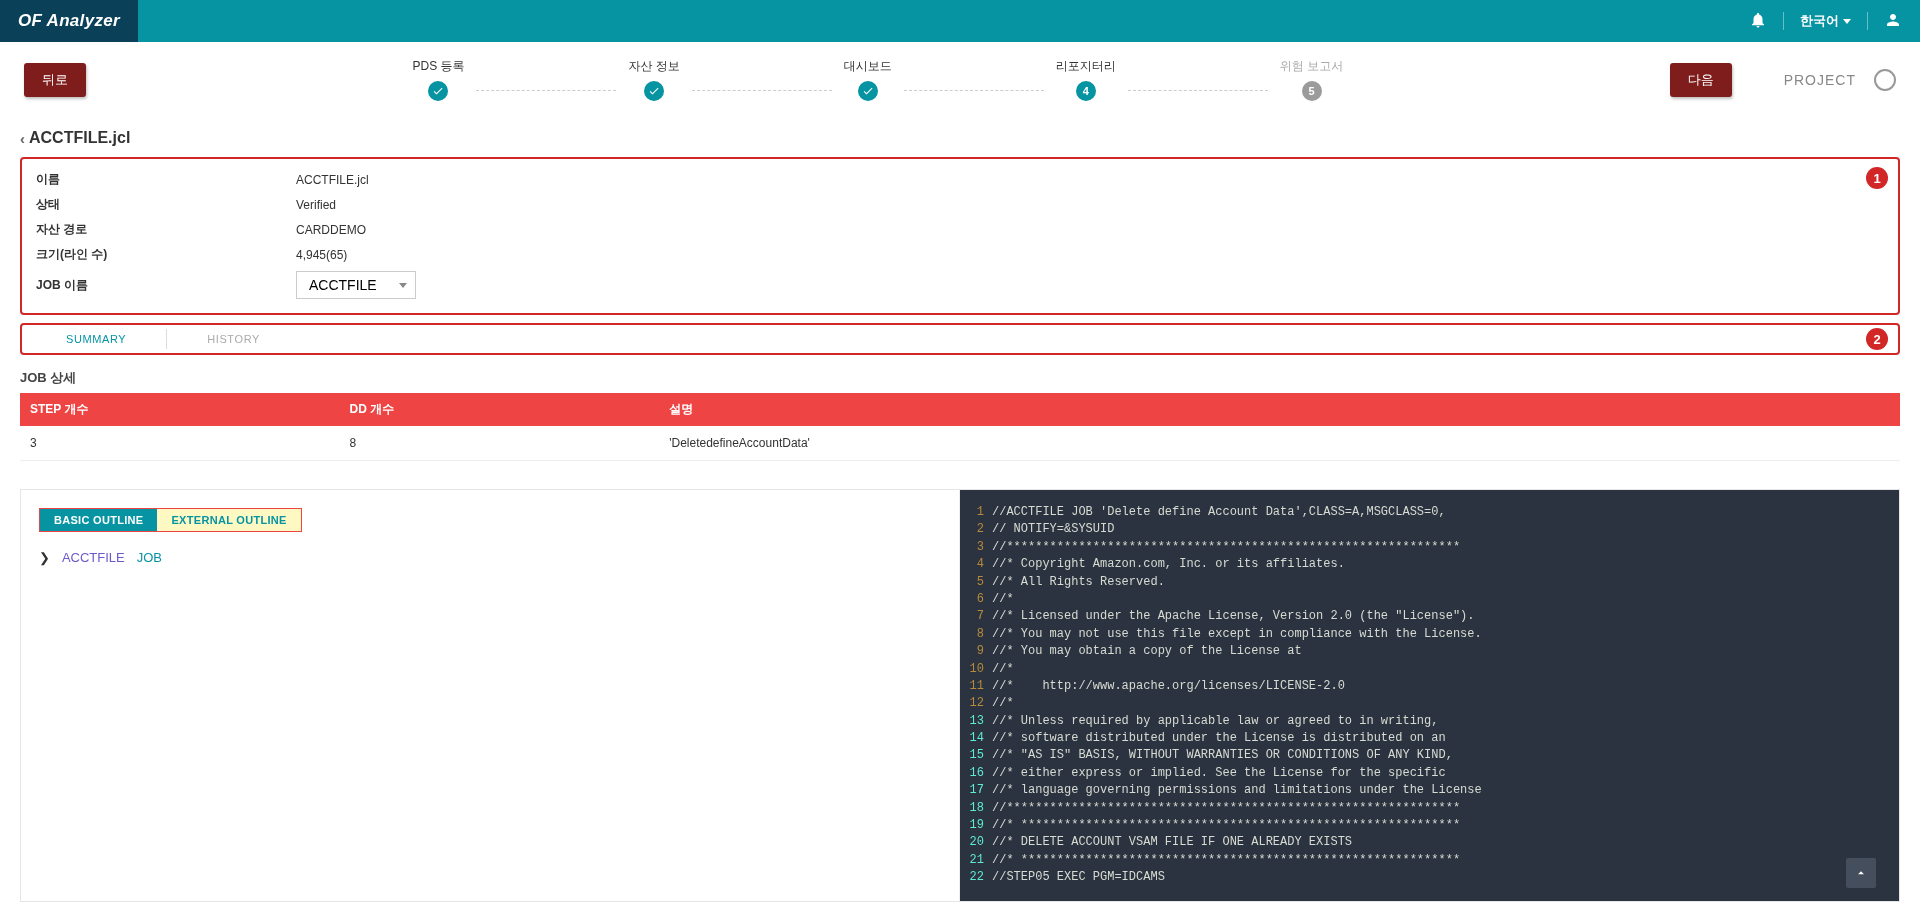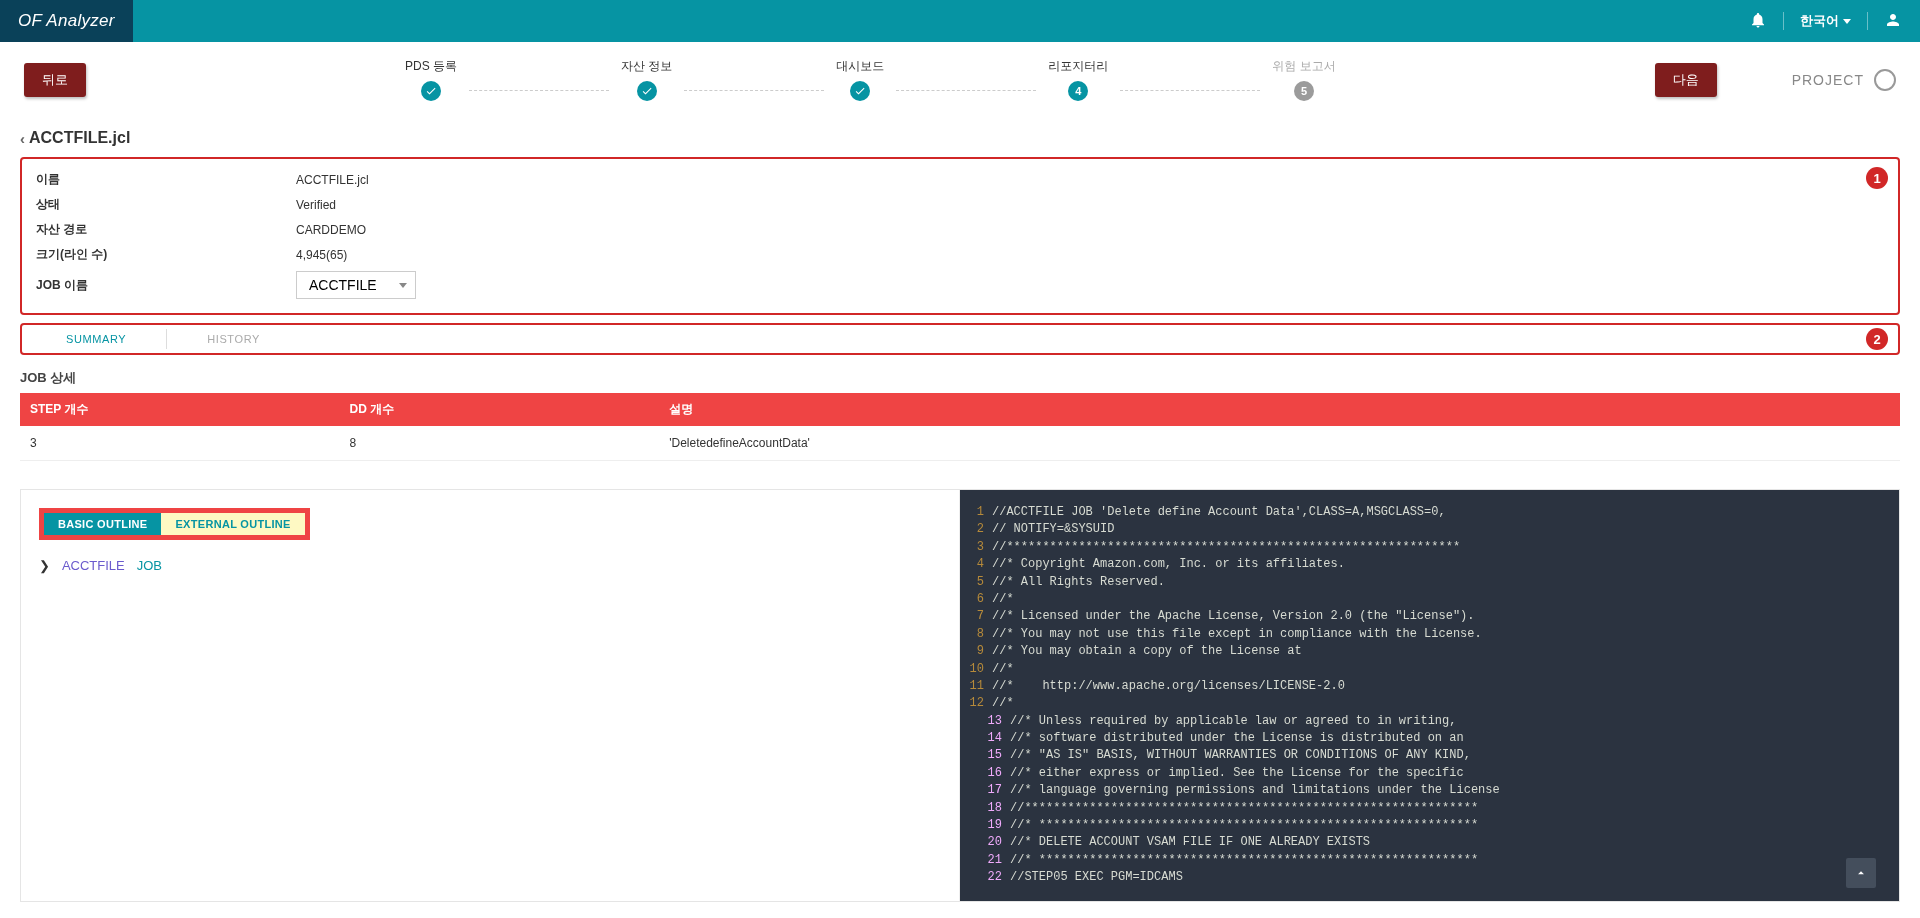--- a/index.html
+++ b/index.html
@@ -1,35 +1,35 @@
 <!DOCTYPE html>
 <html><head>
 <meta charset="utf-8">
 <style>
 * { margin: 0; padding: 0; box-sizing: border-box; }
 body { font-family: -apple-system, BlinkMacSystemFont, "Segoe UI", Arial, sans-serif; font-size: 12px; background: #fff; }
 .header { background: #0694a3; height: 42px; display: flex; align-items: center; justify-content: space-between; padding: 0 18px; color: #fff; }
 .logo-wrap { background: #0a4159; height: 42px; display: flex; align-items: center; padding: 0 18px; margin-left: -18px; }
-.logo-wrap span { font-style: italic; font-weight: 400; font-size: 17px; letter-spacing: .3px; }
+.logo-wrap span { font-style: italic; font-weight: 700; font-size: 17px; letter-spacing: .3px; }
 .header-right { display: flex; align-items: center; gap: 16px; }
 .header-sep { width: 1px; height: 18px; background: rgba(255,255,255,.4); }
 .lang-btn { display: flex; align-items: center; gap: 4px; cursor: pointer; font-weight: 700; font-size: 13px; }
 .caret-down { display: inline-block; width: 0; height: 0; border-left: 4px solid transparent; border-right: 4px solid transparent; border-top: 5px solid #fff; }
 .icon-svg { width: 18px; height: 18px; fill: #fff; }
 
 .topbar { display: flex; align-items: center; padding: 16px 24px 24px; gap: 12px; }
 .btn-primary { background: #7f1d1d; color: #fff; padding: 8px 18px; border: none; border-radius: 3px; font-size: 13px; cursor: pointer; box-shadow: 1px 2px 3px rgba(0,0,0,.25); }
 .steps { flex: 1; display: flex; align-items: flex-end; justify-content: center; gap: 12px; }
 .step { display: flex; flex-direction: column; align-items: center; position: relative; }
 .step-label { font-size: 12px; color: #333; margin-bottom: 6px; white-space: nowrap; }
 .step-disabled .step-label { color: #aaa; }
 .step-circle { width: 20px; height: 20px; border-radius: 50%; display: flex; align-items: center; justify-content: center; background: #0694a3; color: #fff; font-size: 11px; font-weight: 700; }
 .step-gray { background: #9b9b9b; }
 .step-connector { width: 140px; height: 1px; border-top: 1px dashed #ccc; margin-bottom: 10px; }
-.project-wrap { display: flex; align-items: center; gap: 10px; margin-left: 63px; }
+.project-wrap { display: flex; align-items: center; gap: 18px; margin-left: 40px; }
 .project-wrap span { color: #888; font-size: 14px; letter-spacing: 1px; }
 .circle-outline { width: 22px; height: 22px; border: 2.5px solid #999; border-radius: 50%; }
 
 .content { padding: 0 20px 20px; }
 .breadcrumb { font-size: 16px; font-weight: 600; color: #333; padding: 4px 0 10px; display: flex; align-items: center; gap: 4px; }
 .chev-left { font-size: 15px; color: #666; }
 
 .info-box { border: 2.5px solid #d12727; border-radius: 4px; padding: 8px 14px 10px; position: relative; margin-bottom: 8px; }
 .info-row { display: flex; padding: 4px 0; align-items: center; }
 .info-label { width: 260px; font-size: 12px; font-weight: 700; color: #333; }
@@ -44,33 +44,33 @@
 .tab-inactive { color: #aaa; }
 .annot-2 { top: 50%; transform: translateY(-50%); }
 
 .section-title { font-size: 13px; font-weight: 600; color: #444; margin: 6px 0; }
 .tbl { width: 100%; border-collapse: collapse; }
 .tbl th { background: #ef4444; color: #fff; text-align: left; padding: 8px 10px; font-size: 12px; font-weight: 600; }
 .tbl td { padding: 10px; font-size: 12px; color: #333; border-bottom: 1px solid #eee; }
 
 .lower { display: flex; gap: 0; margin-top: 28px; border: 1px solid #e5e5e5; }
 .left-pane { width: 50%; padding: 18px; border-right: 1px solid #eee; }
-.outline-tabs { display: inline-flex; border: 5px solid #ef4444; }
+.outline-tabs { display: inline-flex; border: 1px solid #ef4444; }
 .outline-tab { padding: 5px 14px; font-size: 11px; font-weight: 700; cursor: pointer; letter-spacing: .3px; }
 .outline-tab-active { background: #0694a3; color: #fff; }
 .outline-tab-inactive { background: #fef9c3; color: #0694a3; }
 .tree { margin-top: 18px; display: flex; align-items: center; gap: 12px; font-size: 13px; }
 .tree-expand { color: #333; cursor: pointer; font-size: 13px; }
 .tree-link1 { color: #6a5acd; }
 .tree-link2 { color: #0694a3; }
 
 .code-pane { width: 50%; background: #2b3340; color: #d7dbd2; padding: 14px 0 14px 0; font-family: Consolas, "Courier New", monospace; font-size: 12px; line-height: 1.45; overflow: auto; }
 .code-row { display: flex; white-space: pre; }
 .ln { width: 32px; text-align: right; color: #b68a3a; padding-right: 8px; flex-shrink: 0; }
-.code-row.hl .ln { color: #f0abfc; margin-left: 18px; }
+.code-row.hl .ln { color: #5eead4; }
 .code-txt { flex: 1; }
 
 .scroll-top { position: absolute; right: 24px; bottom: 14px; width: 30px; height: 30px; background: #444e5c; color: #fff; display: flex; align-items: center; justify-content: center; border-radius: 2px; cursor: pointer; }
 .lower-wrap { position: relative; }
 </style>
 </head>
 <body>
 
 <div class="header">
   <div class="logo-wrap">

